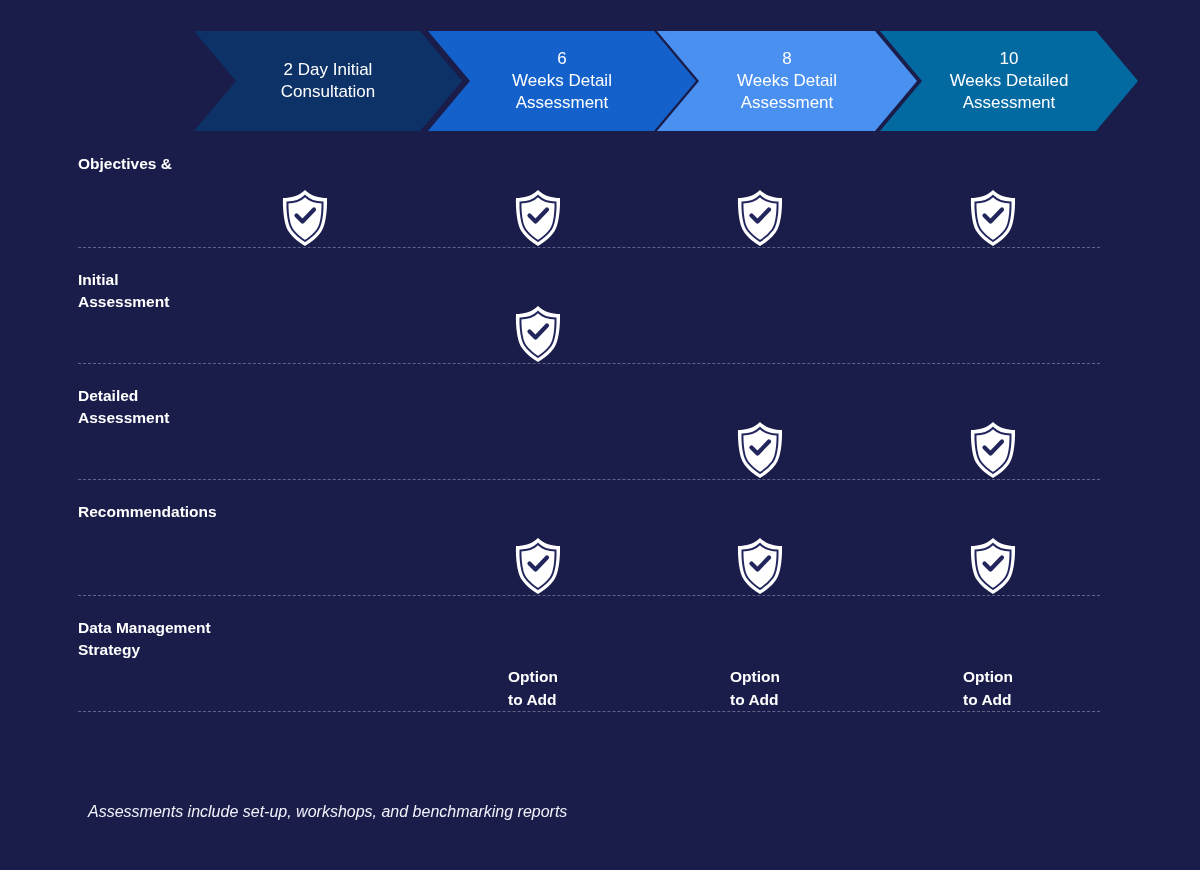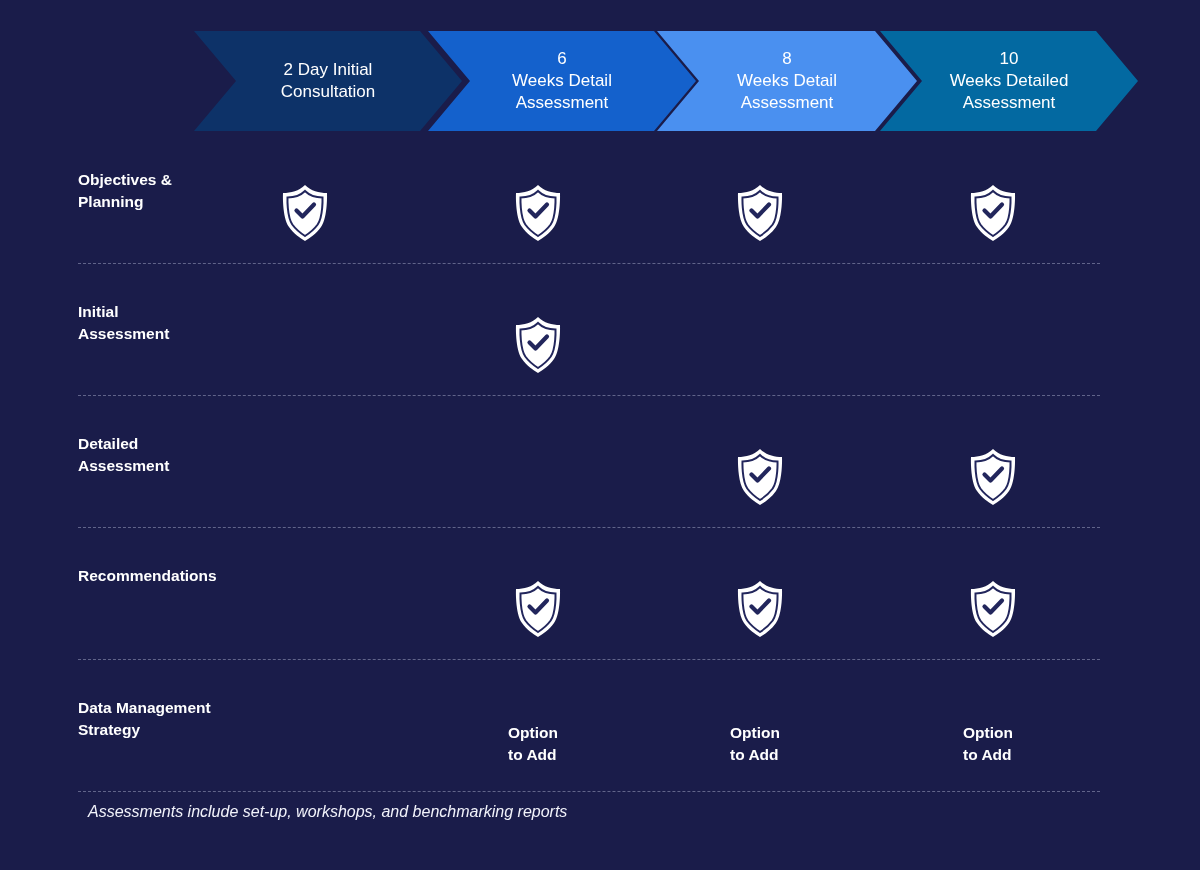--- a/index.html
+++ b/index.html
@@ -50,21 +50,21 @@
   #matrix {
     position: absolute;
     left: 0;
     top: 132px;
     width: 1200px;
   }
   .row {
     position: relative;
     height: 116px;
     border-bottom: 1px dashed rgba(205,210,235,0.40);
-    margin: 16px 78px 0 78px;
+    margin: 0 78px 0 78px;
     width: 1022px;
     box-sizing: border-box;
   }
   .row:last-child { border-bottom: 1px dashed rgba(205,210,235,0.40); }
 
   .row-label {
     position: absolute;
     left: 0;
     top: 21px;
     width: 230px;
@@ -81,21 +81,21 @@
     top: 0;
     width: 100%;
     height: 100%;
   }
   .cell {
     position: absolute;
     top: 0;
     height: 100%;
     transform: translateX(-50%);
     display: flex;
-    align-items: center;
+    align-items: flex-end;
     justify-content: center;
     padding-top: 14px;
     box-sizing: border-box;
   }
   .cell-c0 { left: 227px; }
   .cell-c1 { left: 460px; }
   .cell-c2 { left: 682px; }
   .cell-c3 { left: 915px; }
 
   .shield-icon { width: 50px; height: 58px; display: block; }
@@ -145,21 +145,20 @@
       <span class="cv-line">10</span>
       <span class="cv-line">Weeks Detailed</span>
       <span class="cv-line">Assessment</span>
     </div>
   </div>
 
 <div id="matrix">
     <div class="row">
       <div class="row-label">
         <span class="rl-line">Objectives &amp;</span>
-        <span class="rl-line">Planning</span>
       </div>
       <div class="cells">
         <div class="cell cell-c0">
           <svg viewBox="0 0 50 58" class="shield-icon">
             <path d="M25 1 C19 7 11 9 3 9 C3 9 2 33 9 43 C14 50 20 54 25 57 C30 54 36 50 41 43 C48 33 47 9 47 9 C39 9 31 7 25 1 Z" fill="#ffffff"></path>
             <path d="M25 7 C20 12 13.5 13.5 7.5 13.5 C7.5 13.5 6.8 32.5 12.3 40.5 C16.3 46 21 49.4 25 52 C29 49.4 33.7 46 37.7 40.5 C43.2 32.5 42.5 13.5 42.5 13.5 C36.5 13.5 30 12 25 7 Z" fill="none" stroke="#22265c" stroke-width="2"></path>
             <path d="M16.5 26.5 L22.5 32.5 L34 20.5" fill="none" stroke="#22265c" stroke-width="4.2" stroke-linecap="round" stroke-linejoin="round"></path>
           </svg>
         </div>
         <div class="cell cell-c1">

